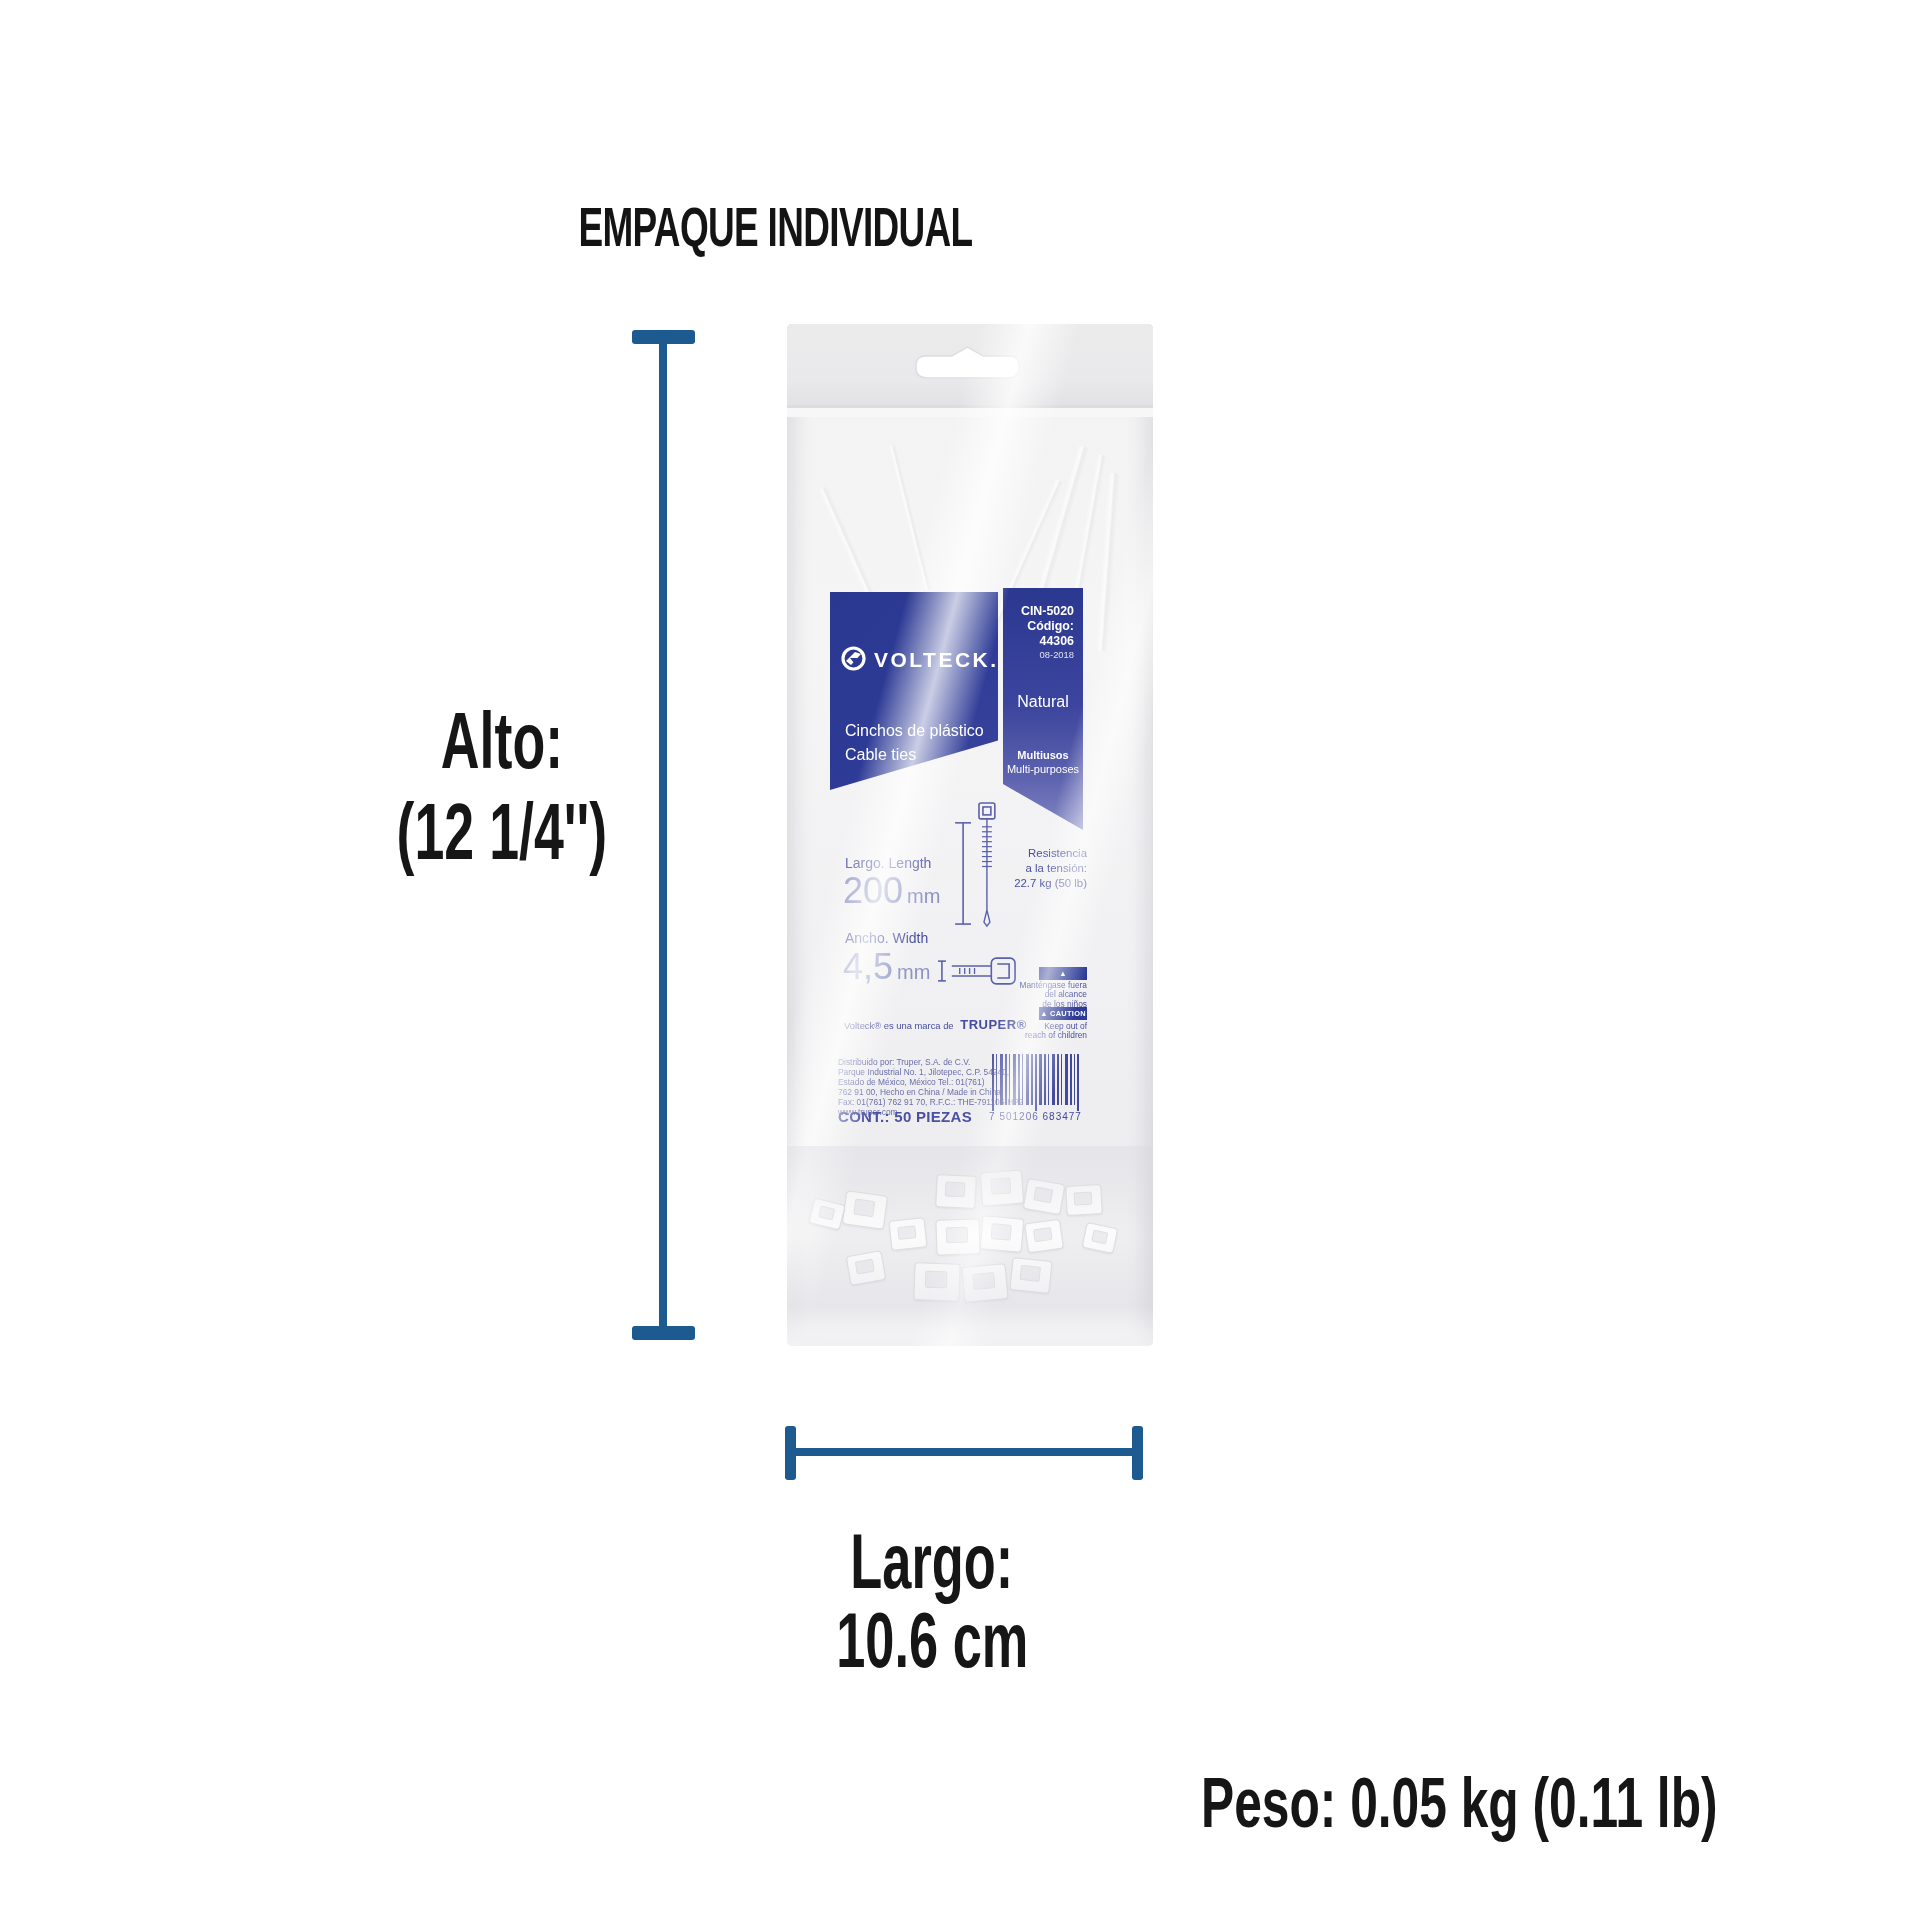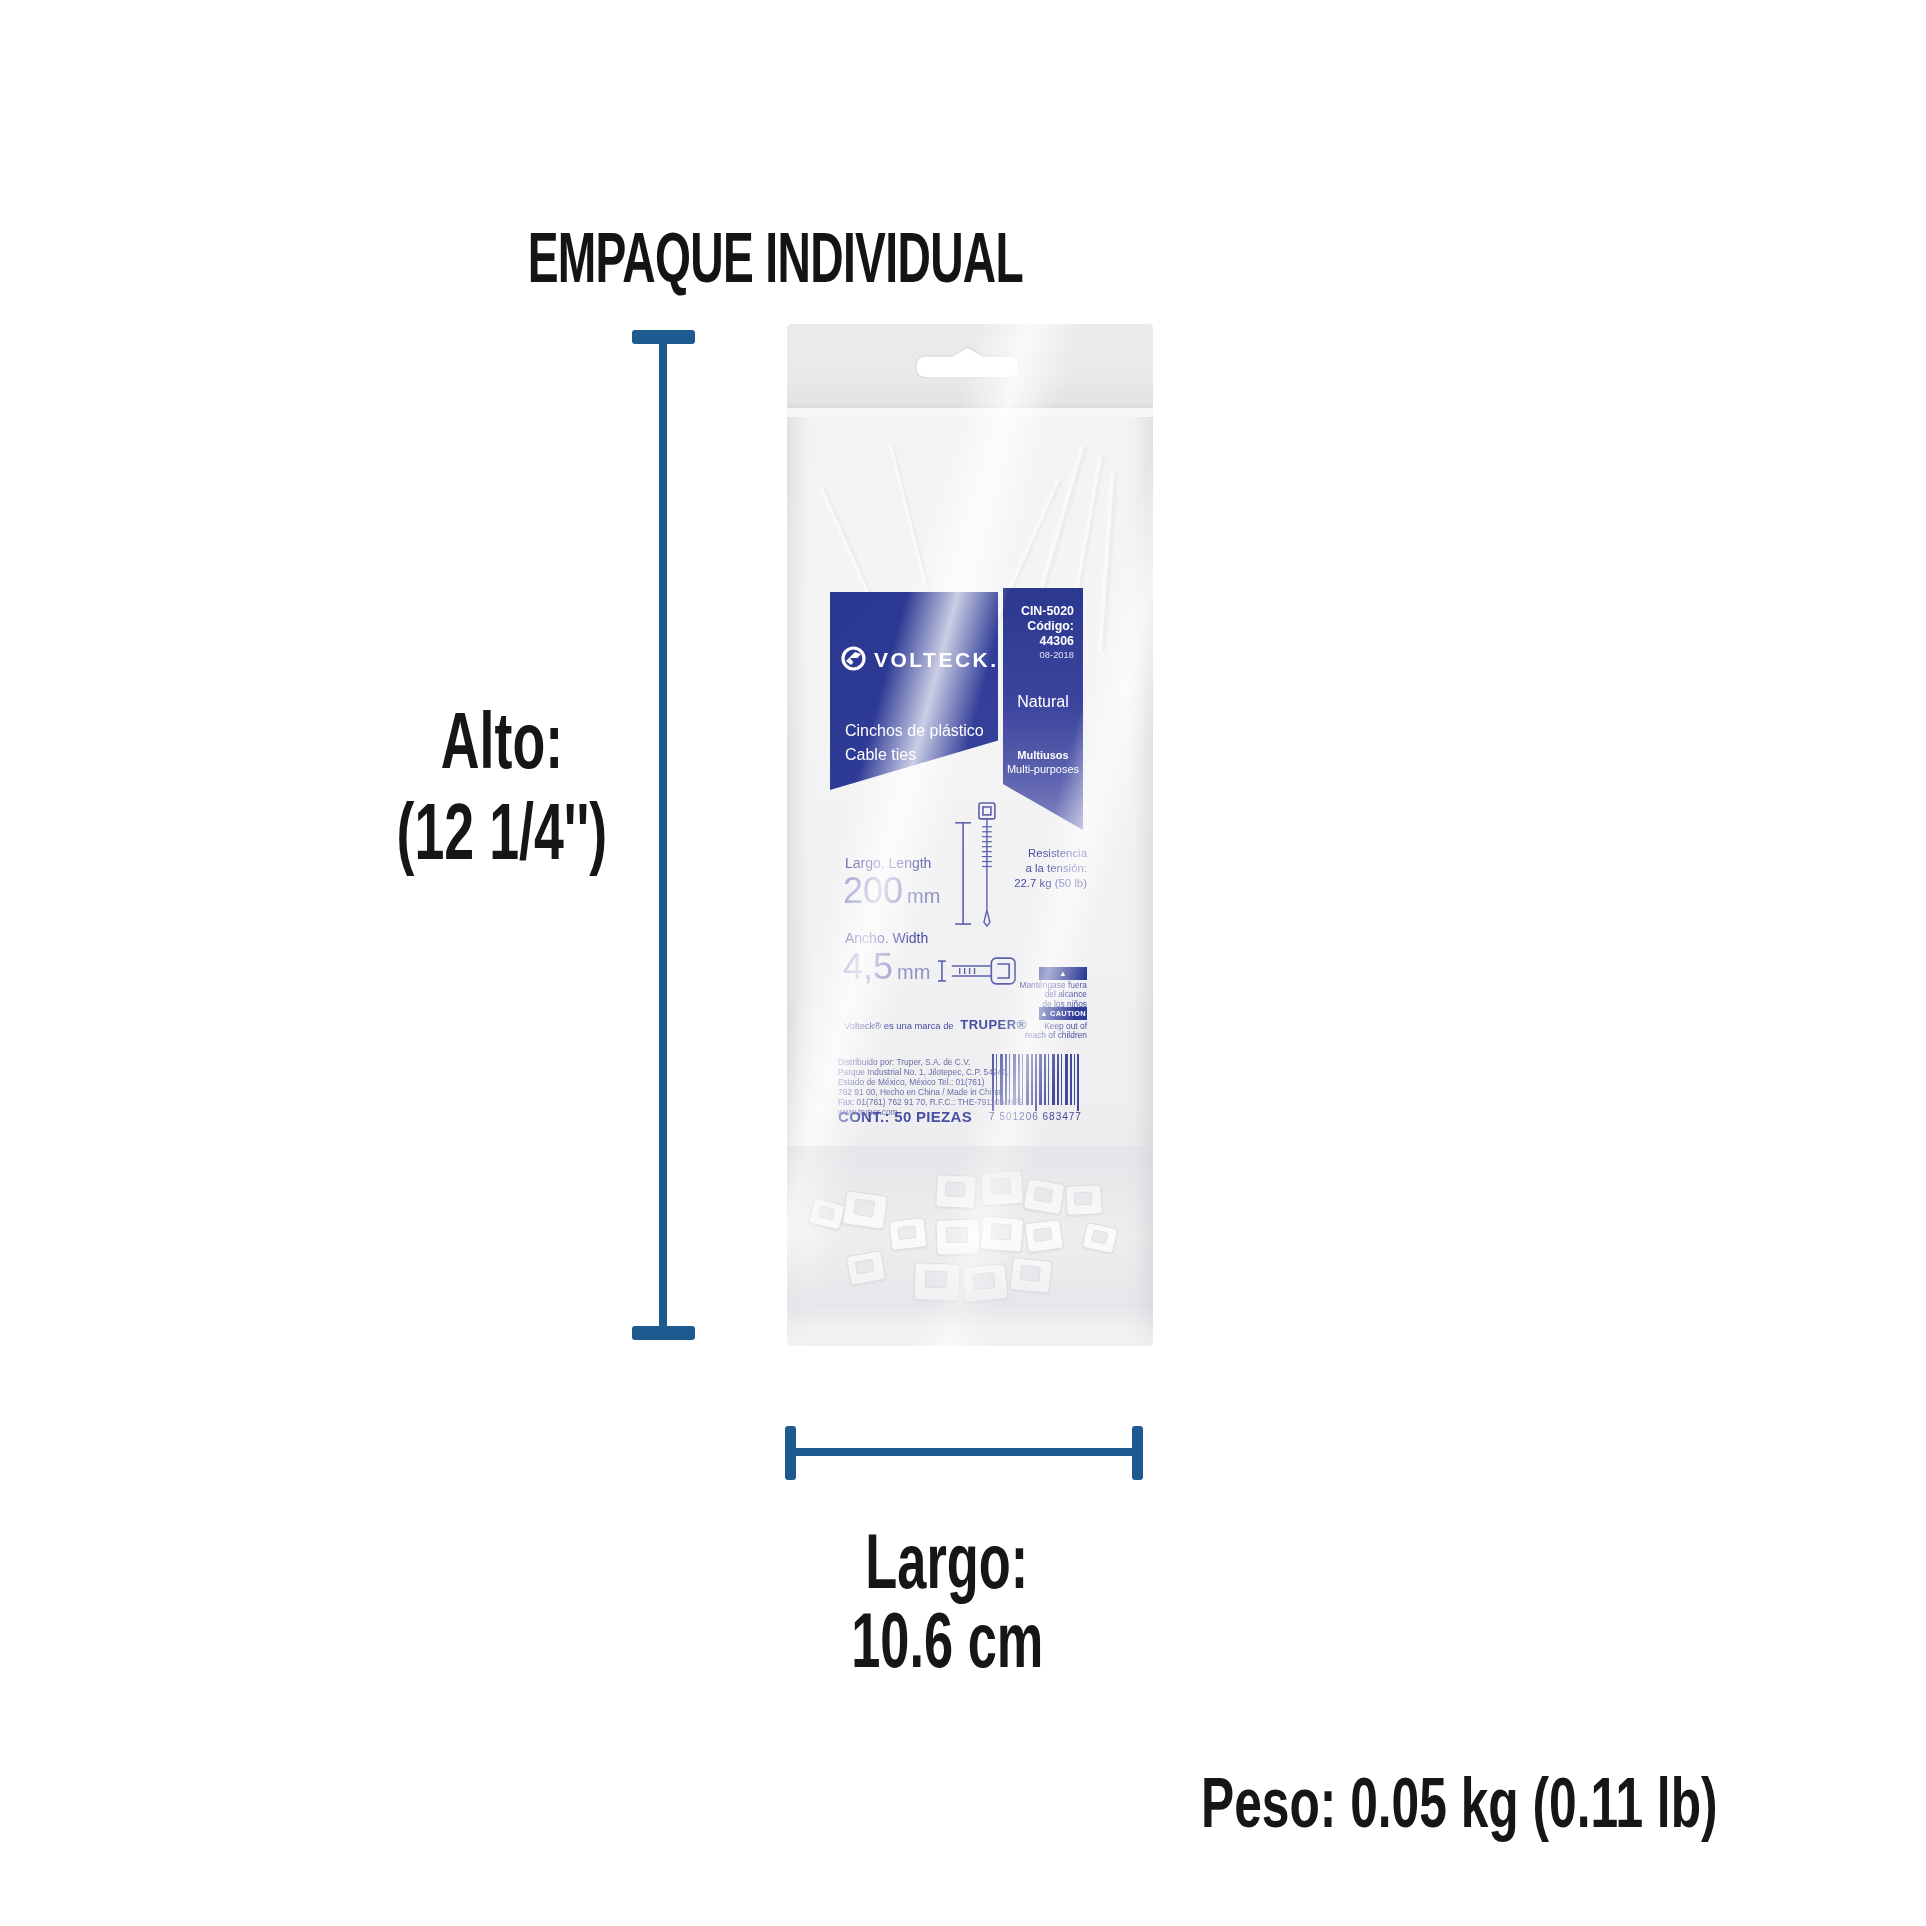--- a/index.html
+++ b/index.html
@@ -4,25 +4,25 @@
 <style>
   html,body{margin:0;padding:0;background:#fff;}
   #stage{position:relative;width:1927px;height:1927px;background:#ffffff;overflow:hidden;
          font-family:"Liberation Sans","DejaVu Sans",sans-serif;}
   .abs{position:absolute;}
   .cond{display:inline-block;transform:scaleX(.68);transform-origin:center top;white-space:nowrap;}
   .condL{display:inline-block;transform:scaleX(.70);transform-origin:left top;white-space:nowrap;}
 
   
   .title{left:369px;top:194px;width:812px;text-align:center;font-weight:bold;
-         font-size:70px;color:#141414;letter-spacing:-1px;margin-top:24px;}
+         font-size:56px;color:#141414;letter-spacing:-1px;}
   .dimblock{text-align:center;font-weight:bold;color:#161616;}
   .dimblock .line{height:91px;font-size:79px;}
   #alto-block{left:317px;top:695px;width:370px;}
-  #largo-block{left:749px;top:1517px;width:396px;}
+  #largo-block{left:734px;top:1517px;width:396px;}
   #largo-block .line{height:79px;font-size:77px;}
   .peso{left:1201px;top:1762px;font-weight:bold;font-size:71px;color:#161616;}
 
   
   .mline{background:#1c5a90;border-radius:3px;}
 
   
   #bag{left:787px;top:324px;width:366px;height:1022px;border-radius:5px;
        background:linear-gradient(180deg,#ededee 0%,#f3f3f4 9%,#f5f5f6 30%,#f1f1f3 62%,#ededef 82%,#f0f0f2 100%);
        box-shadow:inset 0 0 22px rgba(40,40,60,.07), inset 12px 0 18px rgba(40,40,60,.05), inset -12px 0 18px rgba(40,40,60,.05);

